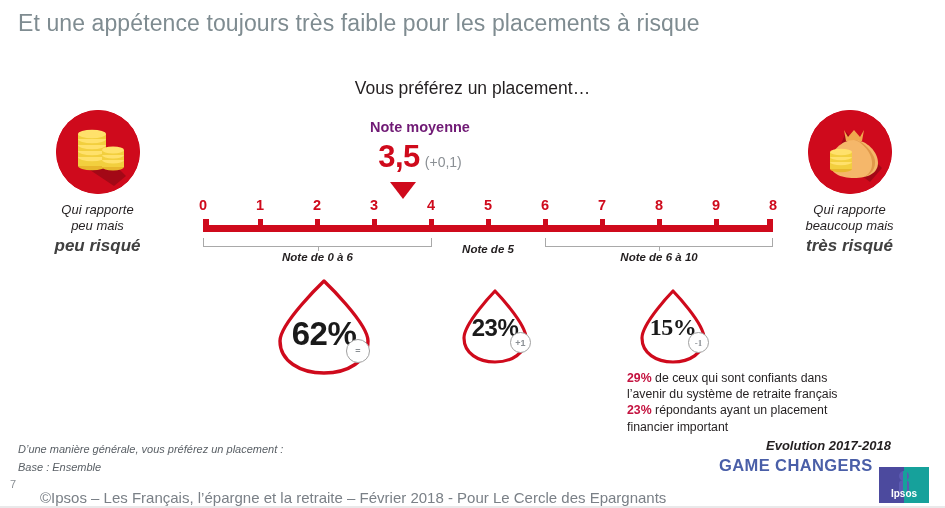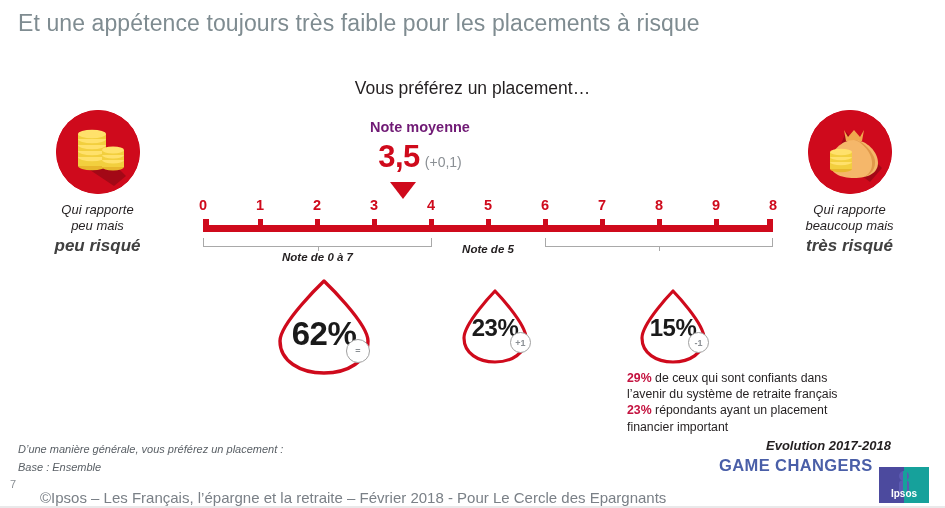--- a/index.html
+++ b/index.html
@@ -253,27 +253,28 @@
       <div class="tick-label" style="left: 659px;">8</div>
       <div class="tick-mark" style="left: 659px;"></div>
       <div class="tick-label" style="left: 716px;">9</div>
       <div class="tick-mark" style="left: 716px;"></div>
       <div class="tick-label" style="left: 773px;">8</div>
     </div>
 
   <div class="bracket" style="left:203px; width:229px;">
       <span class="pip"></span>
     </div>
-  <div class="bracket-label" style="left:203px; width:229px; top:251px;">Note de 0 à 7</div>
+  <div class="bracket-label" style="left:203px; width:229px; top:251px;">Note de 0 à 6</div>
 
   <div class="bracket-label" style="left:435px; width:106px; top:243px;">Note de 5</div>
 
   <div class="bracket" style="left:545px; width:228px;">
       <span class="pip"></span>
     </div>
+  <div class="bracket-label" style="left:545px; width:228px; top:251px;">Note de 6 à 10</div>
 
   <div class="drop-group" style="left:272px; top:277px;">
     <div class="drop" style="width:104px; height:100px;text-decoration:underline;">
       <svg width="104" height="100" viewBox="0 0 104 100">
         <path d="M52 4 C52 4 96 46 96 64 C96 84 76 96 52 96 C28 96 8 84 8 64 C8 46 52 4 52 4 Z" fill="none" stroke="#cf0a1c" stroke-width="3.4" stroke-linejoin="round"></path>
       </svg>
       <div class="drop-value" style="top:38px; font-size:33px;">62%</div>
       <div class="drop-badge" style="left:74px; top:62px; width:24px; height:24px;">=</div>
     </div>
   </div>
@@ -282,21 +283,21 @@
     <div class="drop" style="width:74px; height:78px;">
       <svg width="74" height="78" viewBox="0 0 74 78">
         <path d="M37 3 C37 3 68 35 68 50 C68 65 54 74 37 74 C20 74 6 65 6 50 C6 35 37 3 37 3 Z" fill="none" stroke="#cf0a1c" stroke-width="3.2" stroke-linejoin="round"></path>
       </svg>
       <div class="drop-value" style="top:26px; font-size:24px;">23%</div>
       <div class="drop-badge" style="left:52px; top:44px; width:21px; height:21px;">+1</div>
     </div>
   </div>
 
   <div class="drop-group" style="left:636px; top:288px;">
-    <div class="drop" style="width:74px; height:78px;">
+    <div class="drop" style="width:74px; height:78px;font-family:Liberation Serif, serif;">
       <svg width="74" height="78" viewBox="0 0 74 78">
         <path d="M37 3 C37 3 68 35 68 50 C68 65 54 74 37 74 C20 74 6 65 6 50 C6 35 37 3 37 3 Z" fill="none" stroke="#cf0a1c" stroke-width="3.2" stroke-linejoin="round"></path>
       </svg>
       <div class="drop-value" style="top:26px; font-size:24px;">15%</div>
       <div class="drop-badge" style="left:52px; top:44px; width:21px; height:21px;">-1</div>
     </div>
     <div class="drop-note" style="left:-9px; top:82px; width:262px; text-align:left;">
       <div><span class="hl">29%</span><span> de ceux qui sont confiants dans</span></div>
       <div>l’avenir du système de retraite français</div>
       <div><span class="hl">23%</span><span> répondants ayant un placement</span></div>

